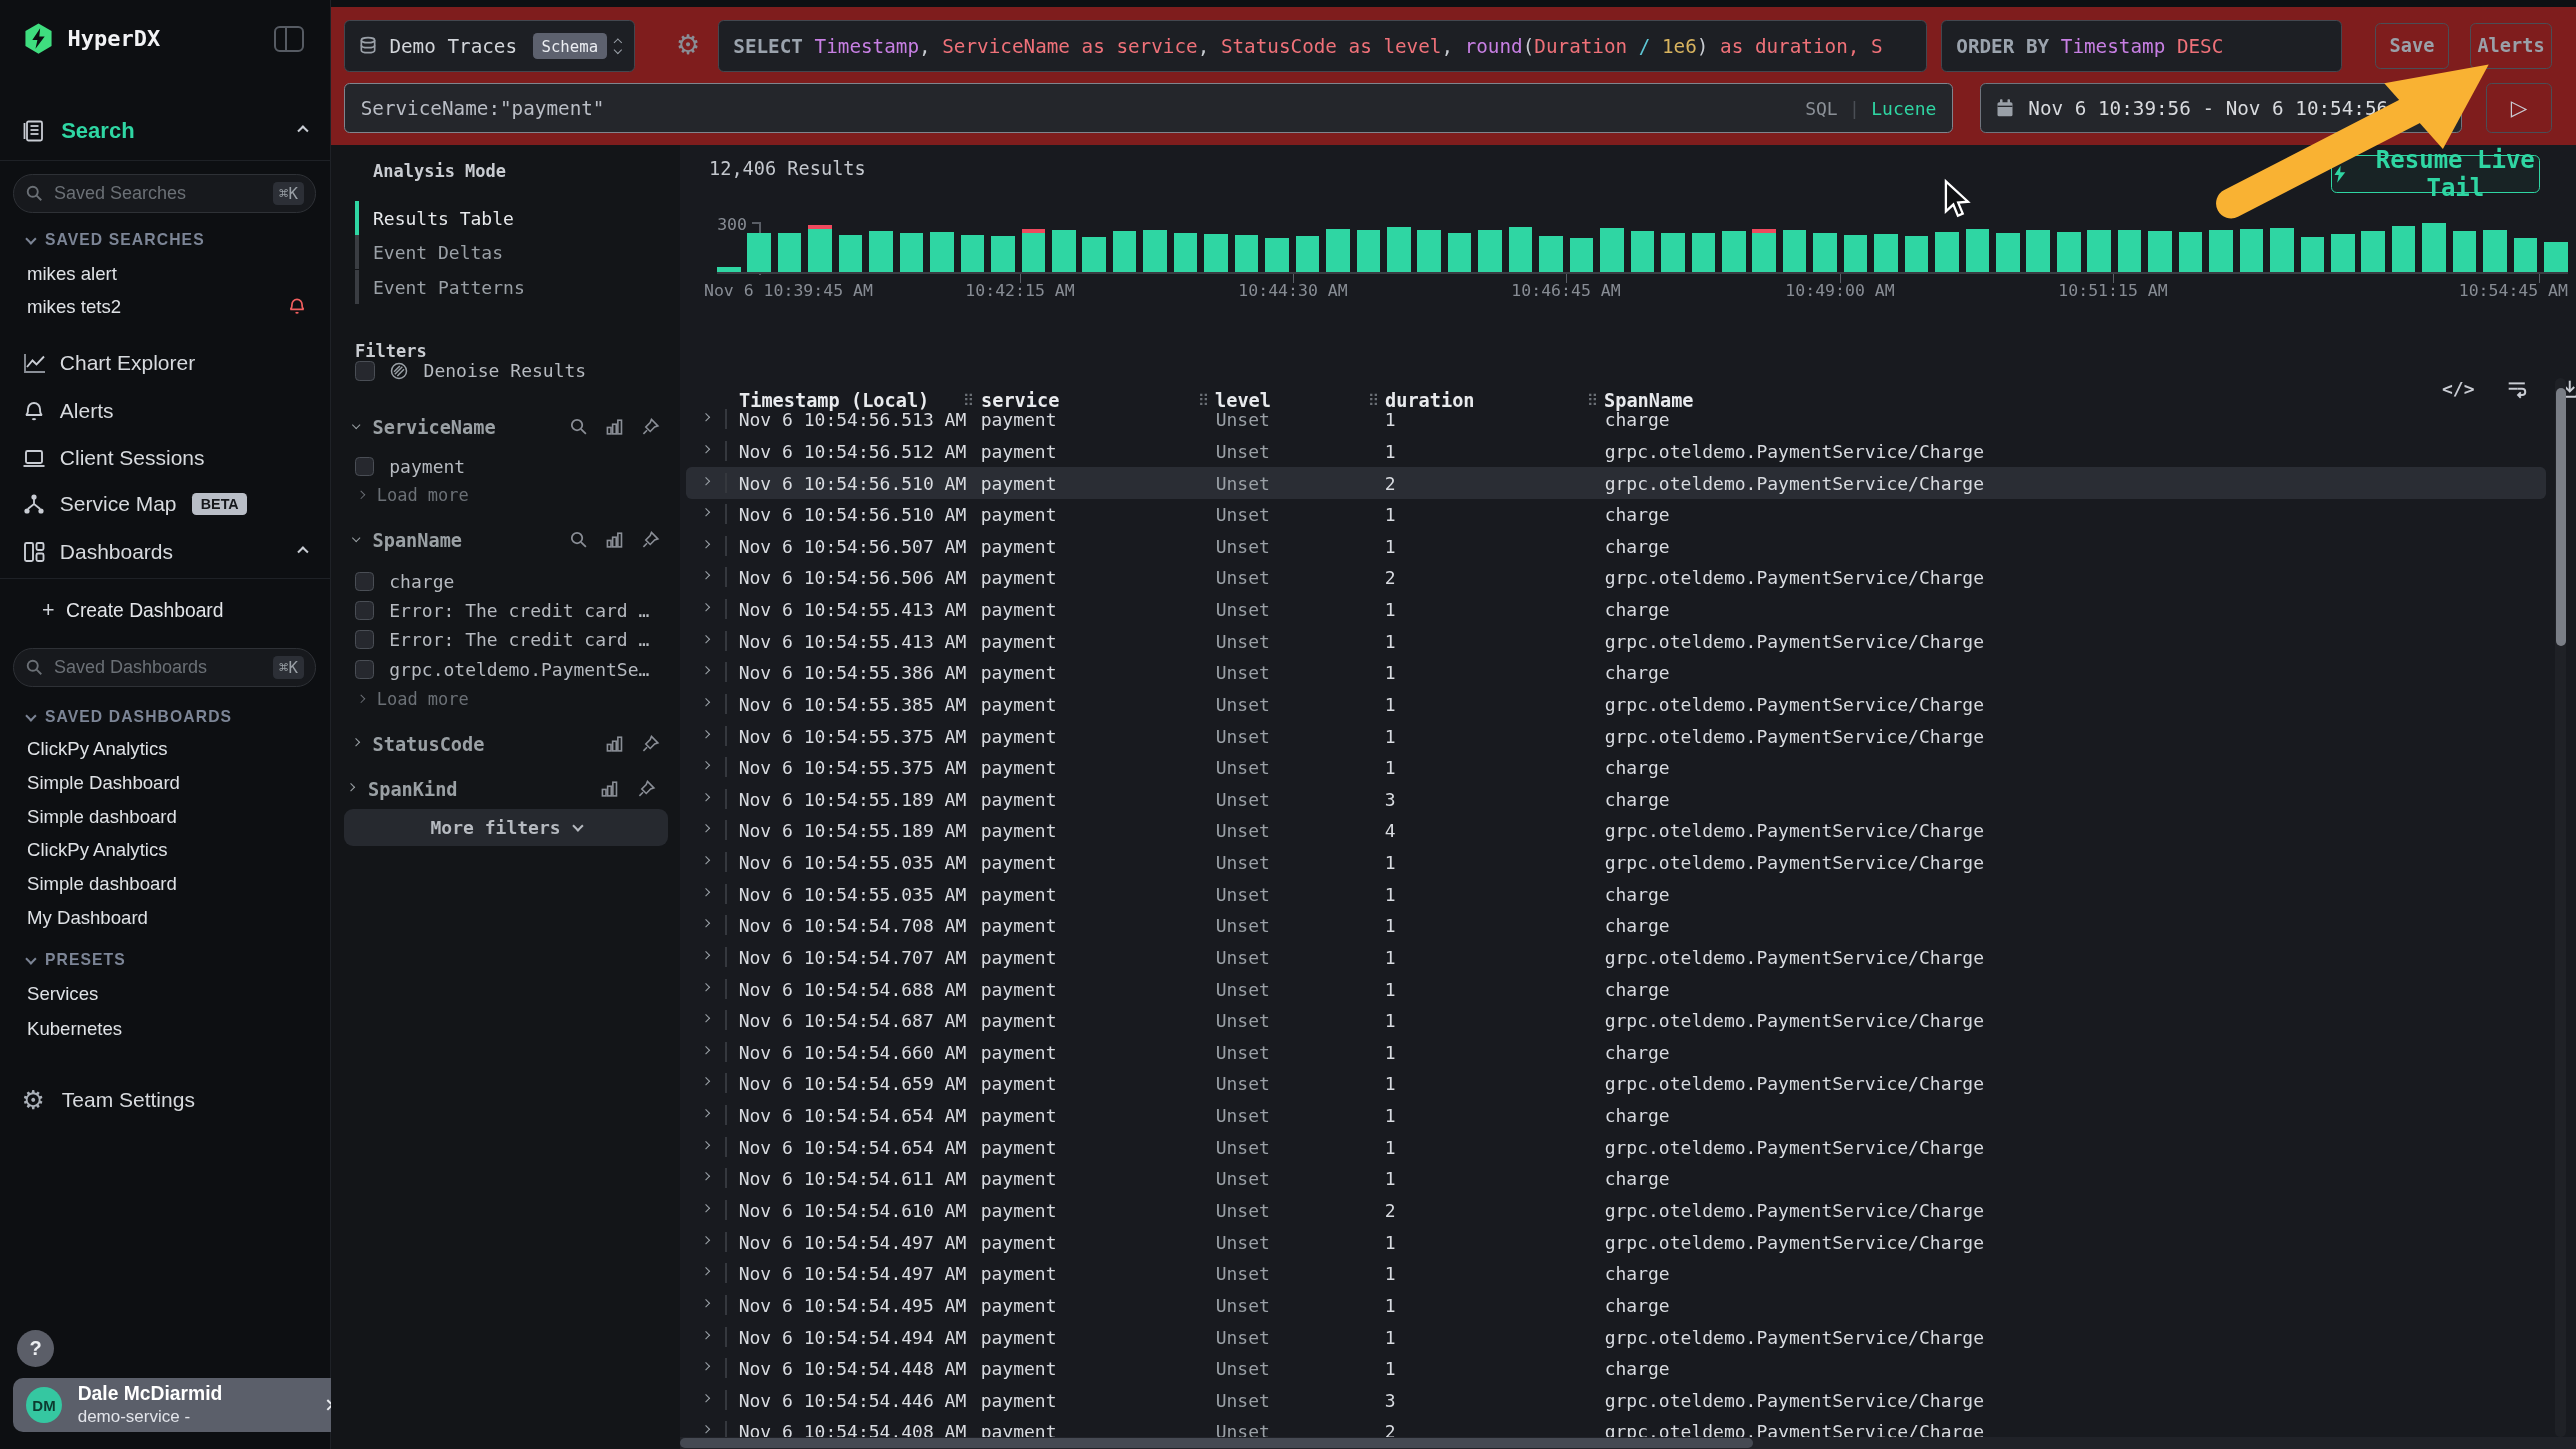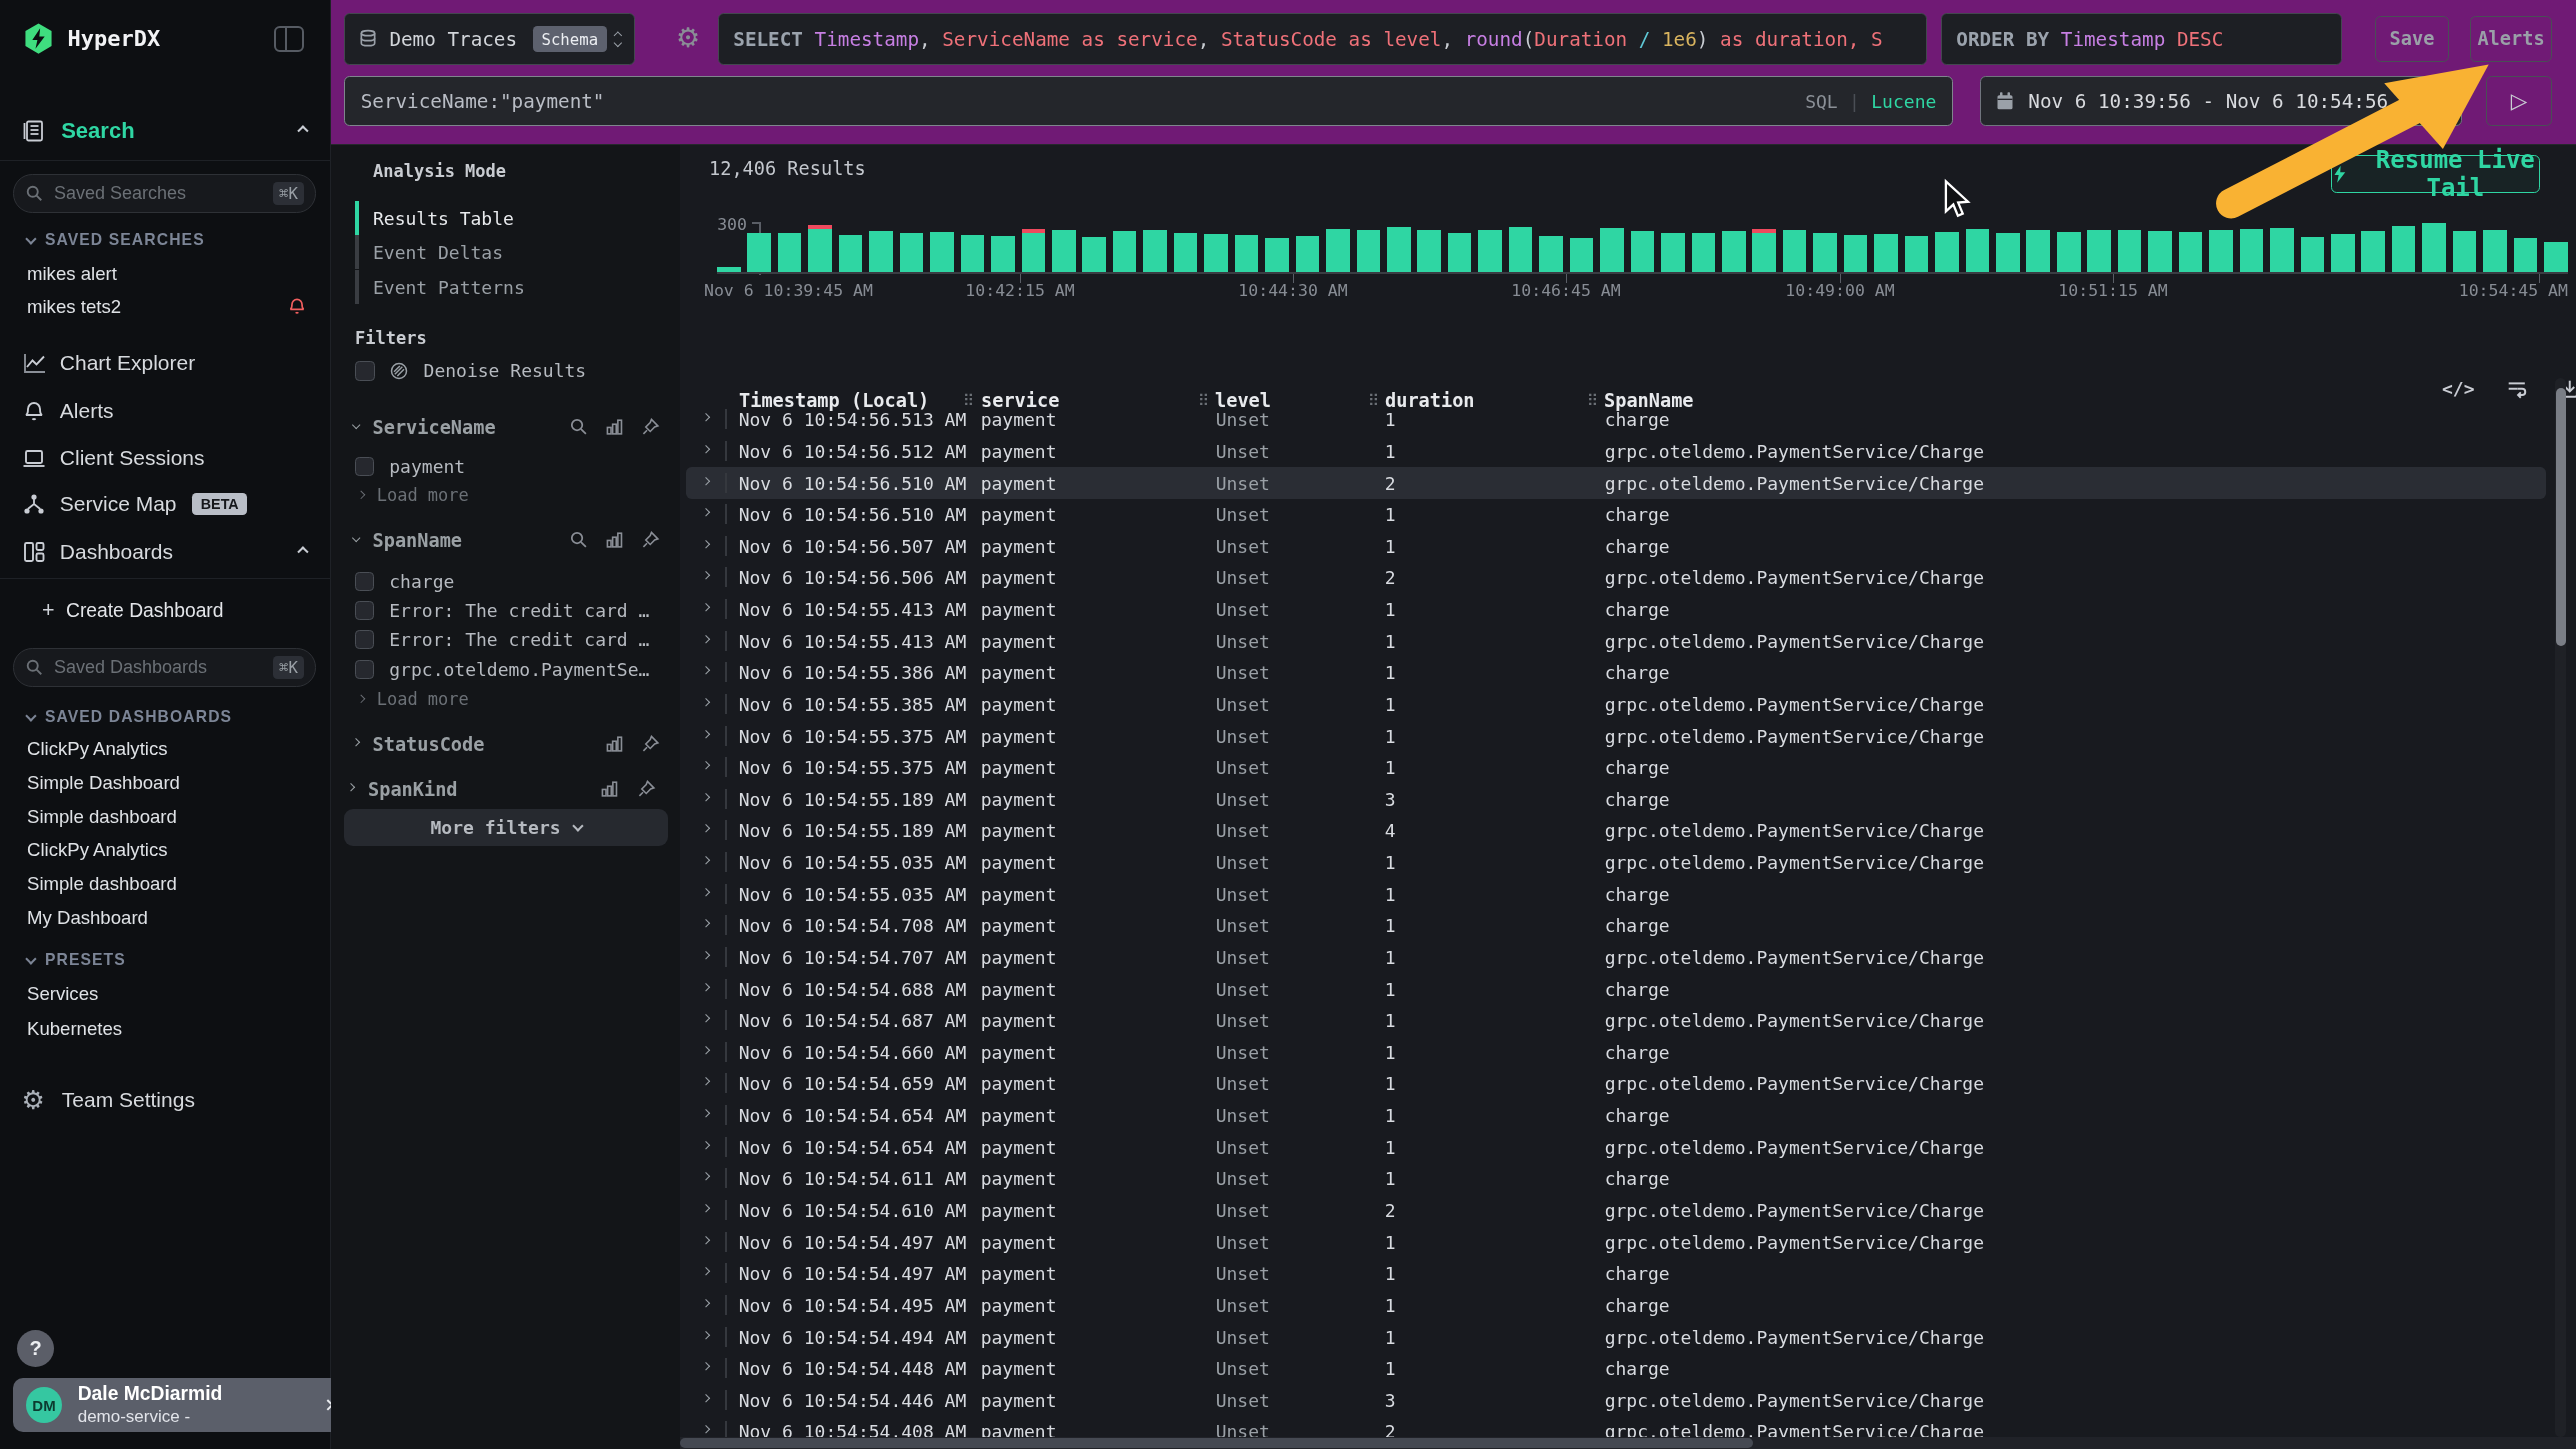--- a/index.html
+++ b/index.html
@@ -5,22 +5,22 @@
   * { margin:0; padding:0; box-sizing:border-box; }
   html,body { width:2576px; height:1450px; overflow:hidden; background:#0e1013;
     font-family:"DejaVu Sans Mono","Liberation Mono",monospace; }
   .abs { position:absolute; }
   .sans { font-family:"Liberation Sans","DejaVu Sans",sans-serif; }
   .mono { font-family:"DejaVu Sans Mono","Liberation Mono",monospace; }
 
   
   #sidebar { position:absolute; left:0; top:0; width:331px; height:1450px;
     background:#0d0f12; border-right:0.7px solid #1f2227; }
-  #topbar { position:absolute; left:331px; top:0; width:2245px; height:145px;
-    background:#701a75; border-bottom:0.7px solid #26282d; }
+  #topbar { position:absolute; left:331px; top:7px; width:2245px; height:145px;
+    background:#7f1d1d; border-bottom:0.7px solid #26282d; }
   #filters { position:absolute; left:331px; top:145px; width:350px; height:1305px;
     background:#131518; border-right:0.7px solid #202227; }
   #main { position:absolute; left:680px; top:145px; width:1896px; height:1305px;
     background:#181a1f; }
 
   
   .chev { display:inline-block; width:7.9px; height:7.9px;
     border-right:2.1px solid currentColor; border-bottom:2.1px solid currentColor; }
   .chev.down  { transform:rotate(45deg); }
   .chev.up    { transform:rotate(-135deg); }
@@ -316,21 +316,21 @@
   <div class="abs" style="left:42px; top:15.7px; font-size:17px; font-weight:bold; color:#c9ccd1;">Analysis Mode</div>
   <div id="analysis-modes">
       <div class="abs" style="left:24px; top:56px; width:4.3px; height:34px; background:#2fd6a3;"></div>
   <div class="mode-item" style="top:63px; color:#e8eaed;">Results Table</div>
       <div class="abs" style="left:24px; top:90px; width:4.3px; height:34px; background:#3a3d42;"></div>
   <div class="mode-item" style="top:97px; ">Event Deltas</div>
       <div class="abs" style="left:24px; top:125px; width:4.3px; height:34px; background:#3a3d42;"></div>
   <div class="mode-item" style="top:132px; ">Event Patterns</div>
     </div>
 
-  <div class="abs" style="left:24px; top:183px; font-size:17px; font-weight:bold; color:#c9ccd1;">Filters</div>
+  <div class="abs" style="left:24px; top:196px; font-size:17px; font-weight:bold; color:#c9ccd1;">Filters</div>
 
   <div class="abs" style="left:24px; top:215px; display:flex; align-items:center; gap:14.3px;">
     <span class="checkbox"></span>
     <span style="display:inline-flex;">
       <svg width="20" height="20" viewBox="0 0 24 24" fill="none" stroke="#9aa0a6" stroke-width="1.8">
         <circle cx="12" cy="12" r="9"></circle>
         <line x1="7" y1="16" x2="16" y2="7"></line>
           <line x1="10" y1="18" x2="18" y2="10"></line>
           <line x1="6" y1="13" x2="13" y2="6"></line>
       </svg>

